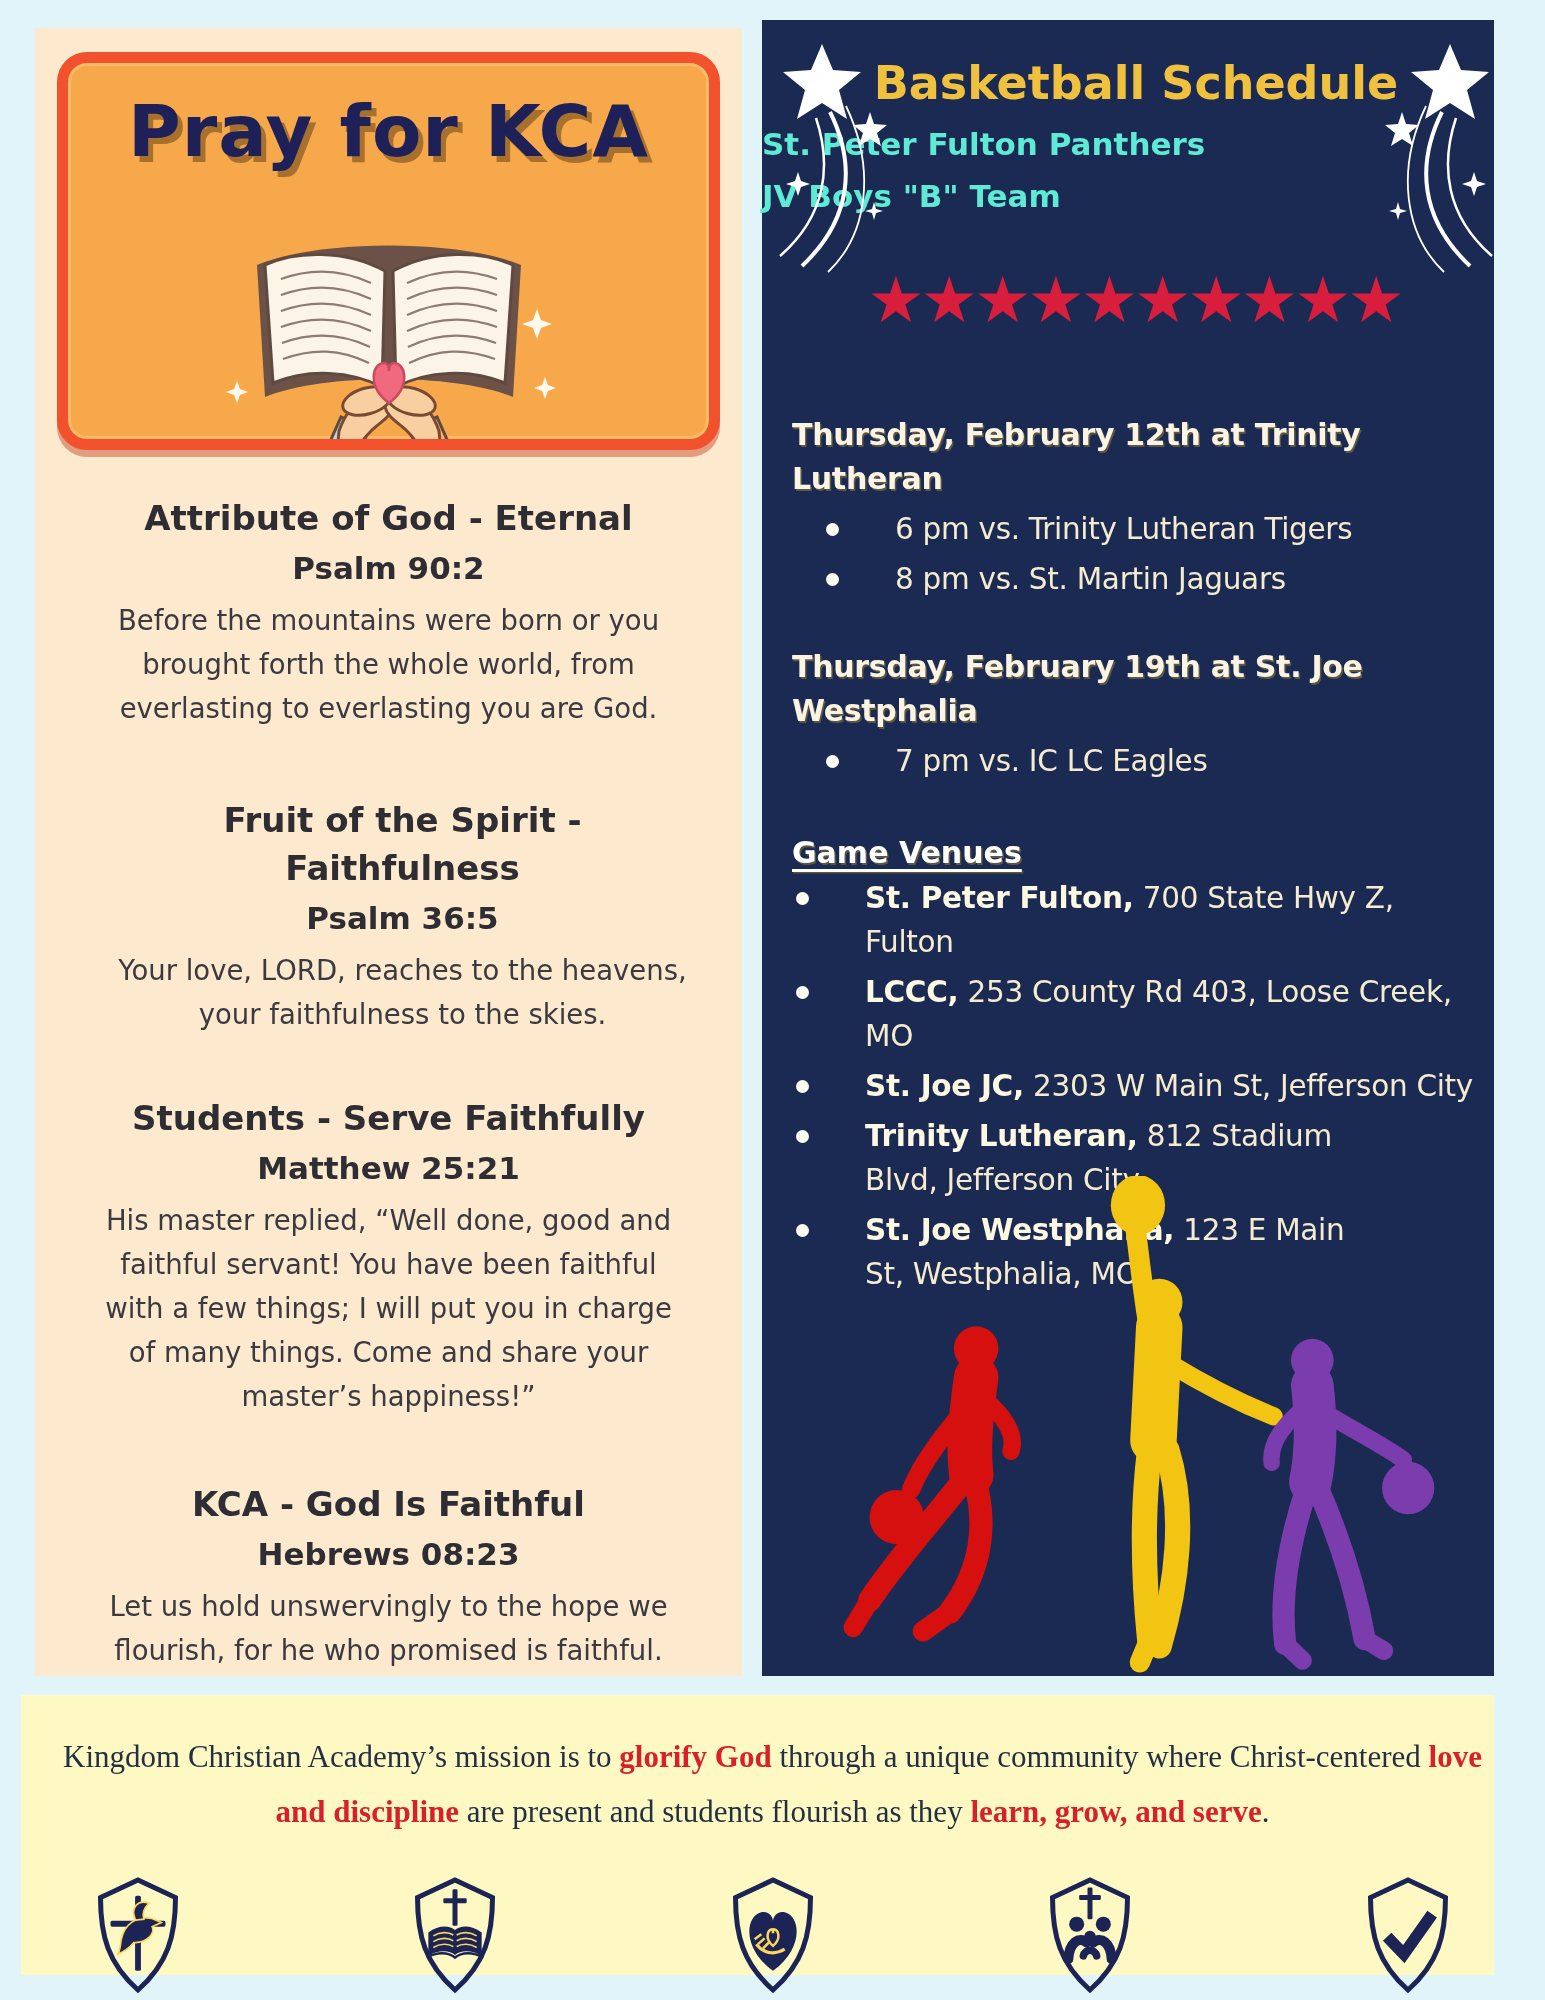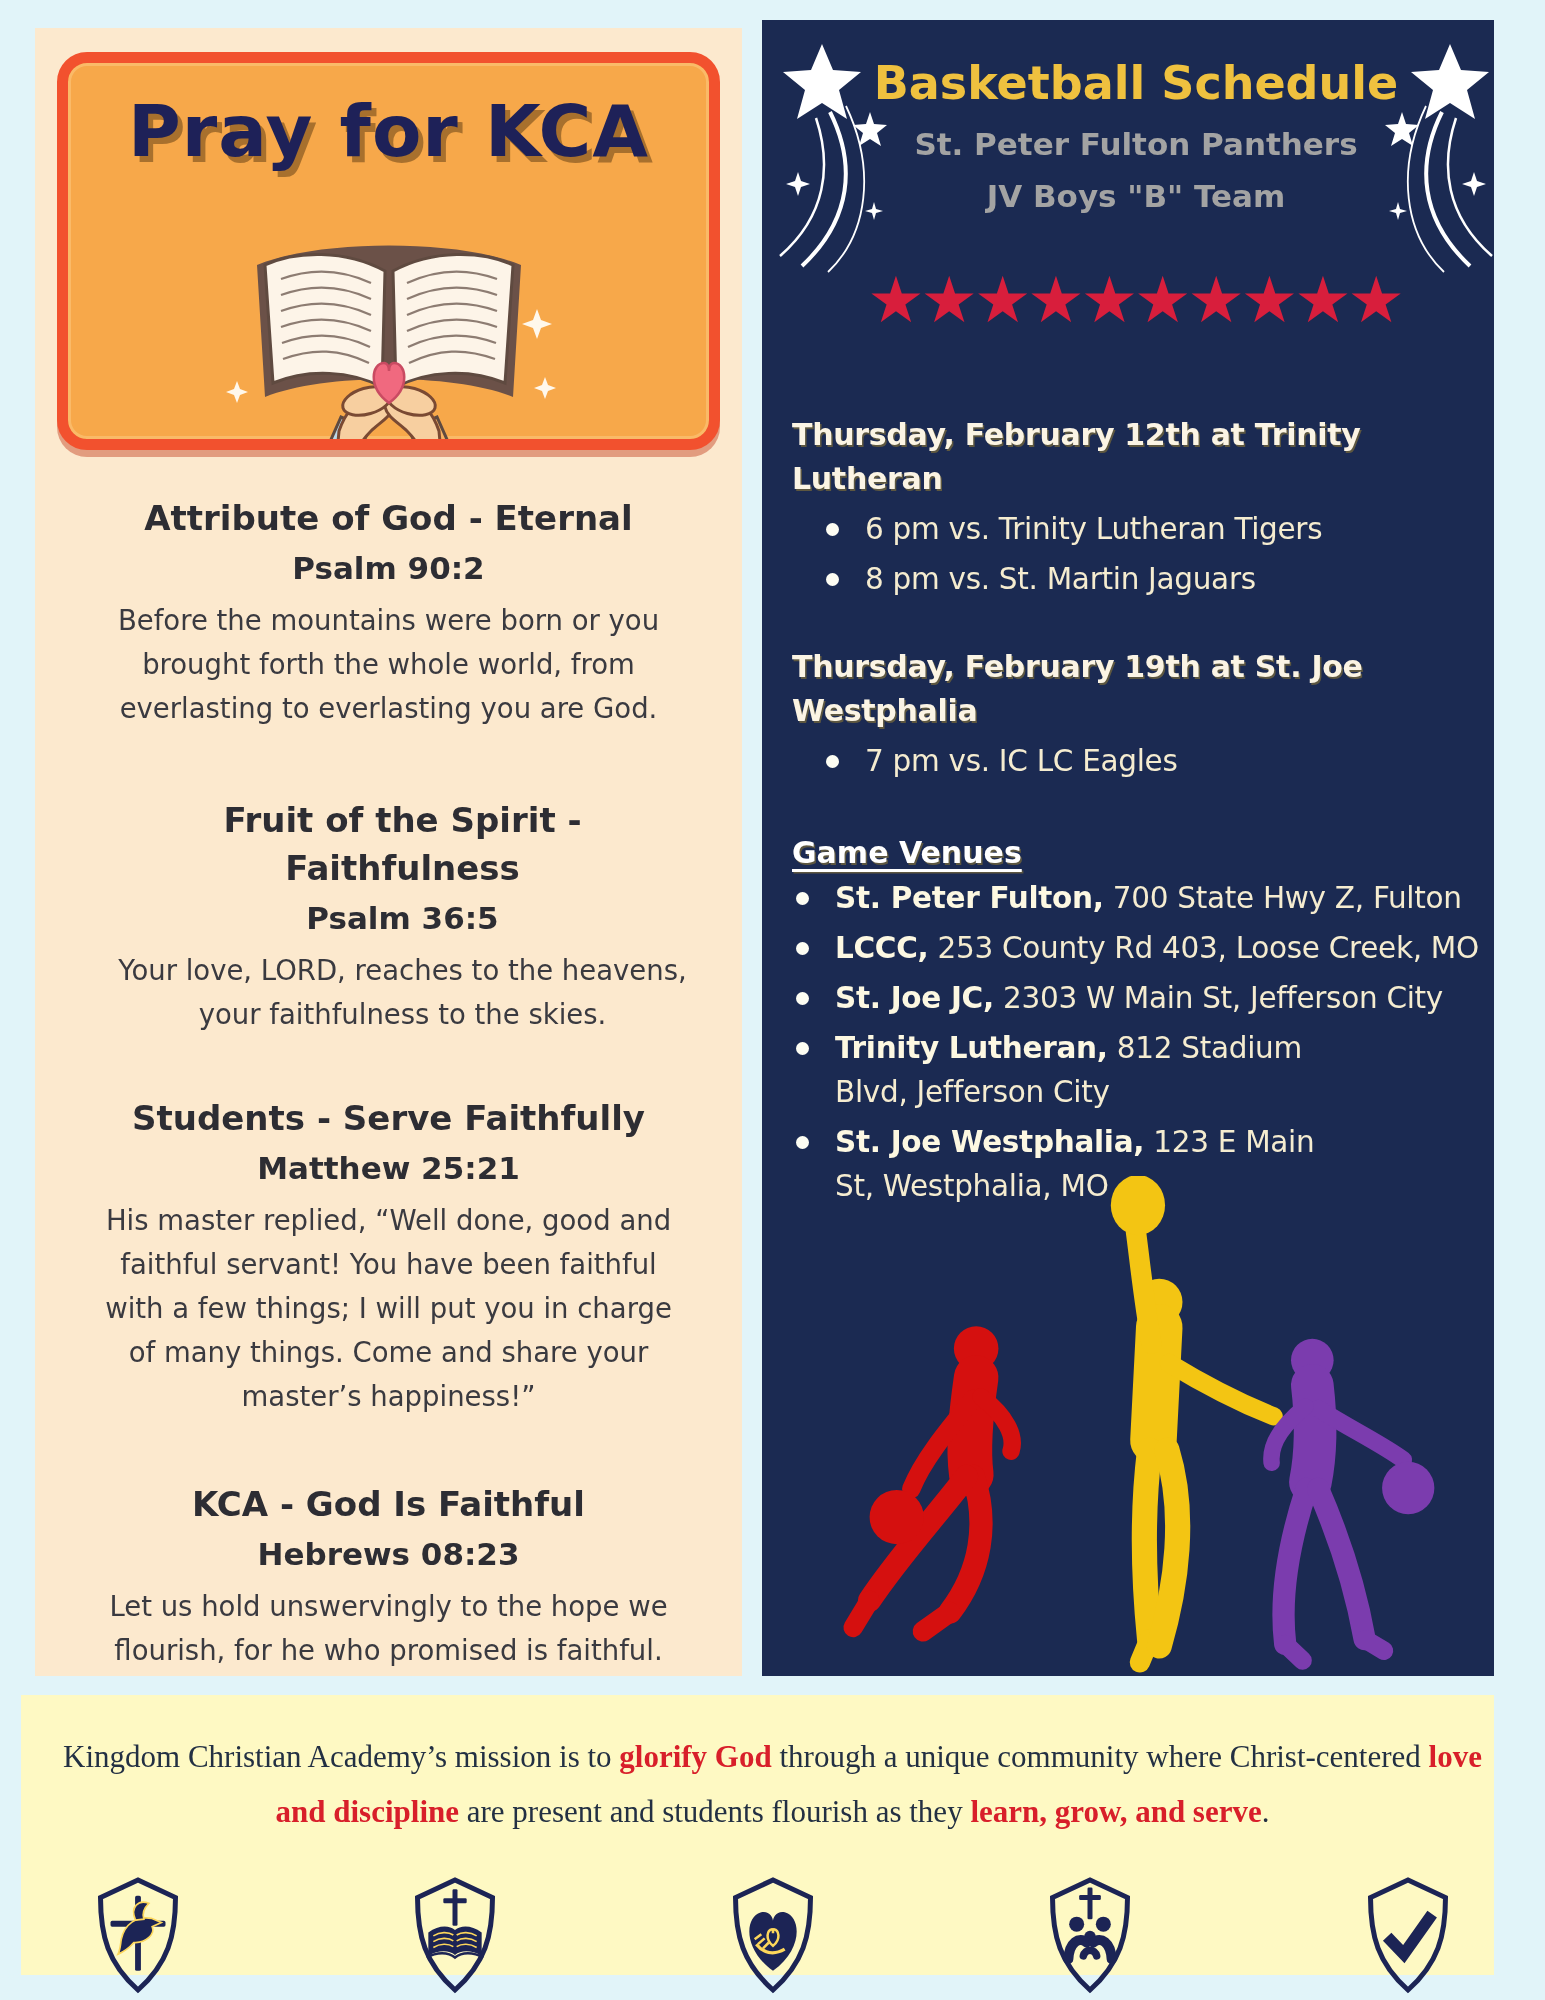--- a/index.html
+++ b/index.html
@@ -26,33 +26,33 @@
   .sec4{margin-top:62px;}
 
   
   .right-col{position:absolute;left:762px;top:20px;width:748px;height:1656px;background:#1b2a52;
              color:#f5ecd0;}
   .shoot-star{position:absolute;top:14px;}
   .shoot-star.left{left:8px;}
   .shoot-star.right{right:8px;transform:scaleX(-1);}
   .sched-title{margin-top:36px;text-align:center;font-size:46px;font-weight:bold;
                color:#efc13f;letter-spacing:0;}
-  .sched-sub{ text-align:center;font-size:31px;font-weight:bold;color:#a3a3a3;margin-top:16px;}
+  .sched-sub{ font-size:31px;font-weight:bold;color:#5eead4;margin-top:16px;}
   .star-row{margin-top:56px;text-align:center;line-height:60px;}
   .red-star{display:inline-block;font-size:64px;color:#d81e3c;margin:0 -2px;}
   .red-star::before{content:"\2605";}
 
   .games{padding:0 30px;}
   .game-head{font-size:30px;font-weight:bold;color:#fbf4e4;line-height:44px;
              text-shadow:1.5px 1.5px 0 rgba(176,141,42,.45);letter-spacing:-0.3px;}
   .g1{margin-top:66px;}
   .g2{margin-top:44px;}
   ul.bullets{list-style:none;margin:6px 0 0 0;padding:0;}
   ul.bullets li{display:flex;align-items:flex-start;margin:6px 0 0 34px;font-size:29.5px;
-                line-height:44px;color:#f5ecd0;letter-spacing:-0.3px;}
+                line-height:44px;color:#f5ecd0;letter-spacing:-0.3px;gap:30px;}
   .dot{flex:0 0 13px;width:13px;height:13px;border-radius:50%;background:#fdfdf3;
        margin:16px 26px 0 0;}
   .venues-head{margin:52px 0 0 30px;font-size:30px;font-weight:bold;color:#ffffff;
                text-decoration:underline;text-underline-offset:6px;
                text-shadow:1.5px 1.5px 0 rgba(176,141,42,.45);}
   .venue-name{font-weight:bold;color:#fdf8e2;}
   .players{position:absolute;bottom:0;left:50%;transform:translateX(-50%);}
 
   
   .banner{position:absolute;left:21px;top:1695px;width:1503px;height:280px;background:#fef9c3;}

